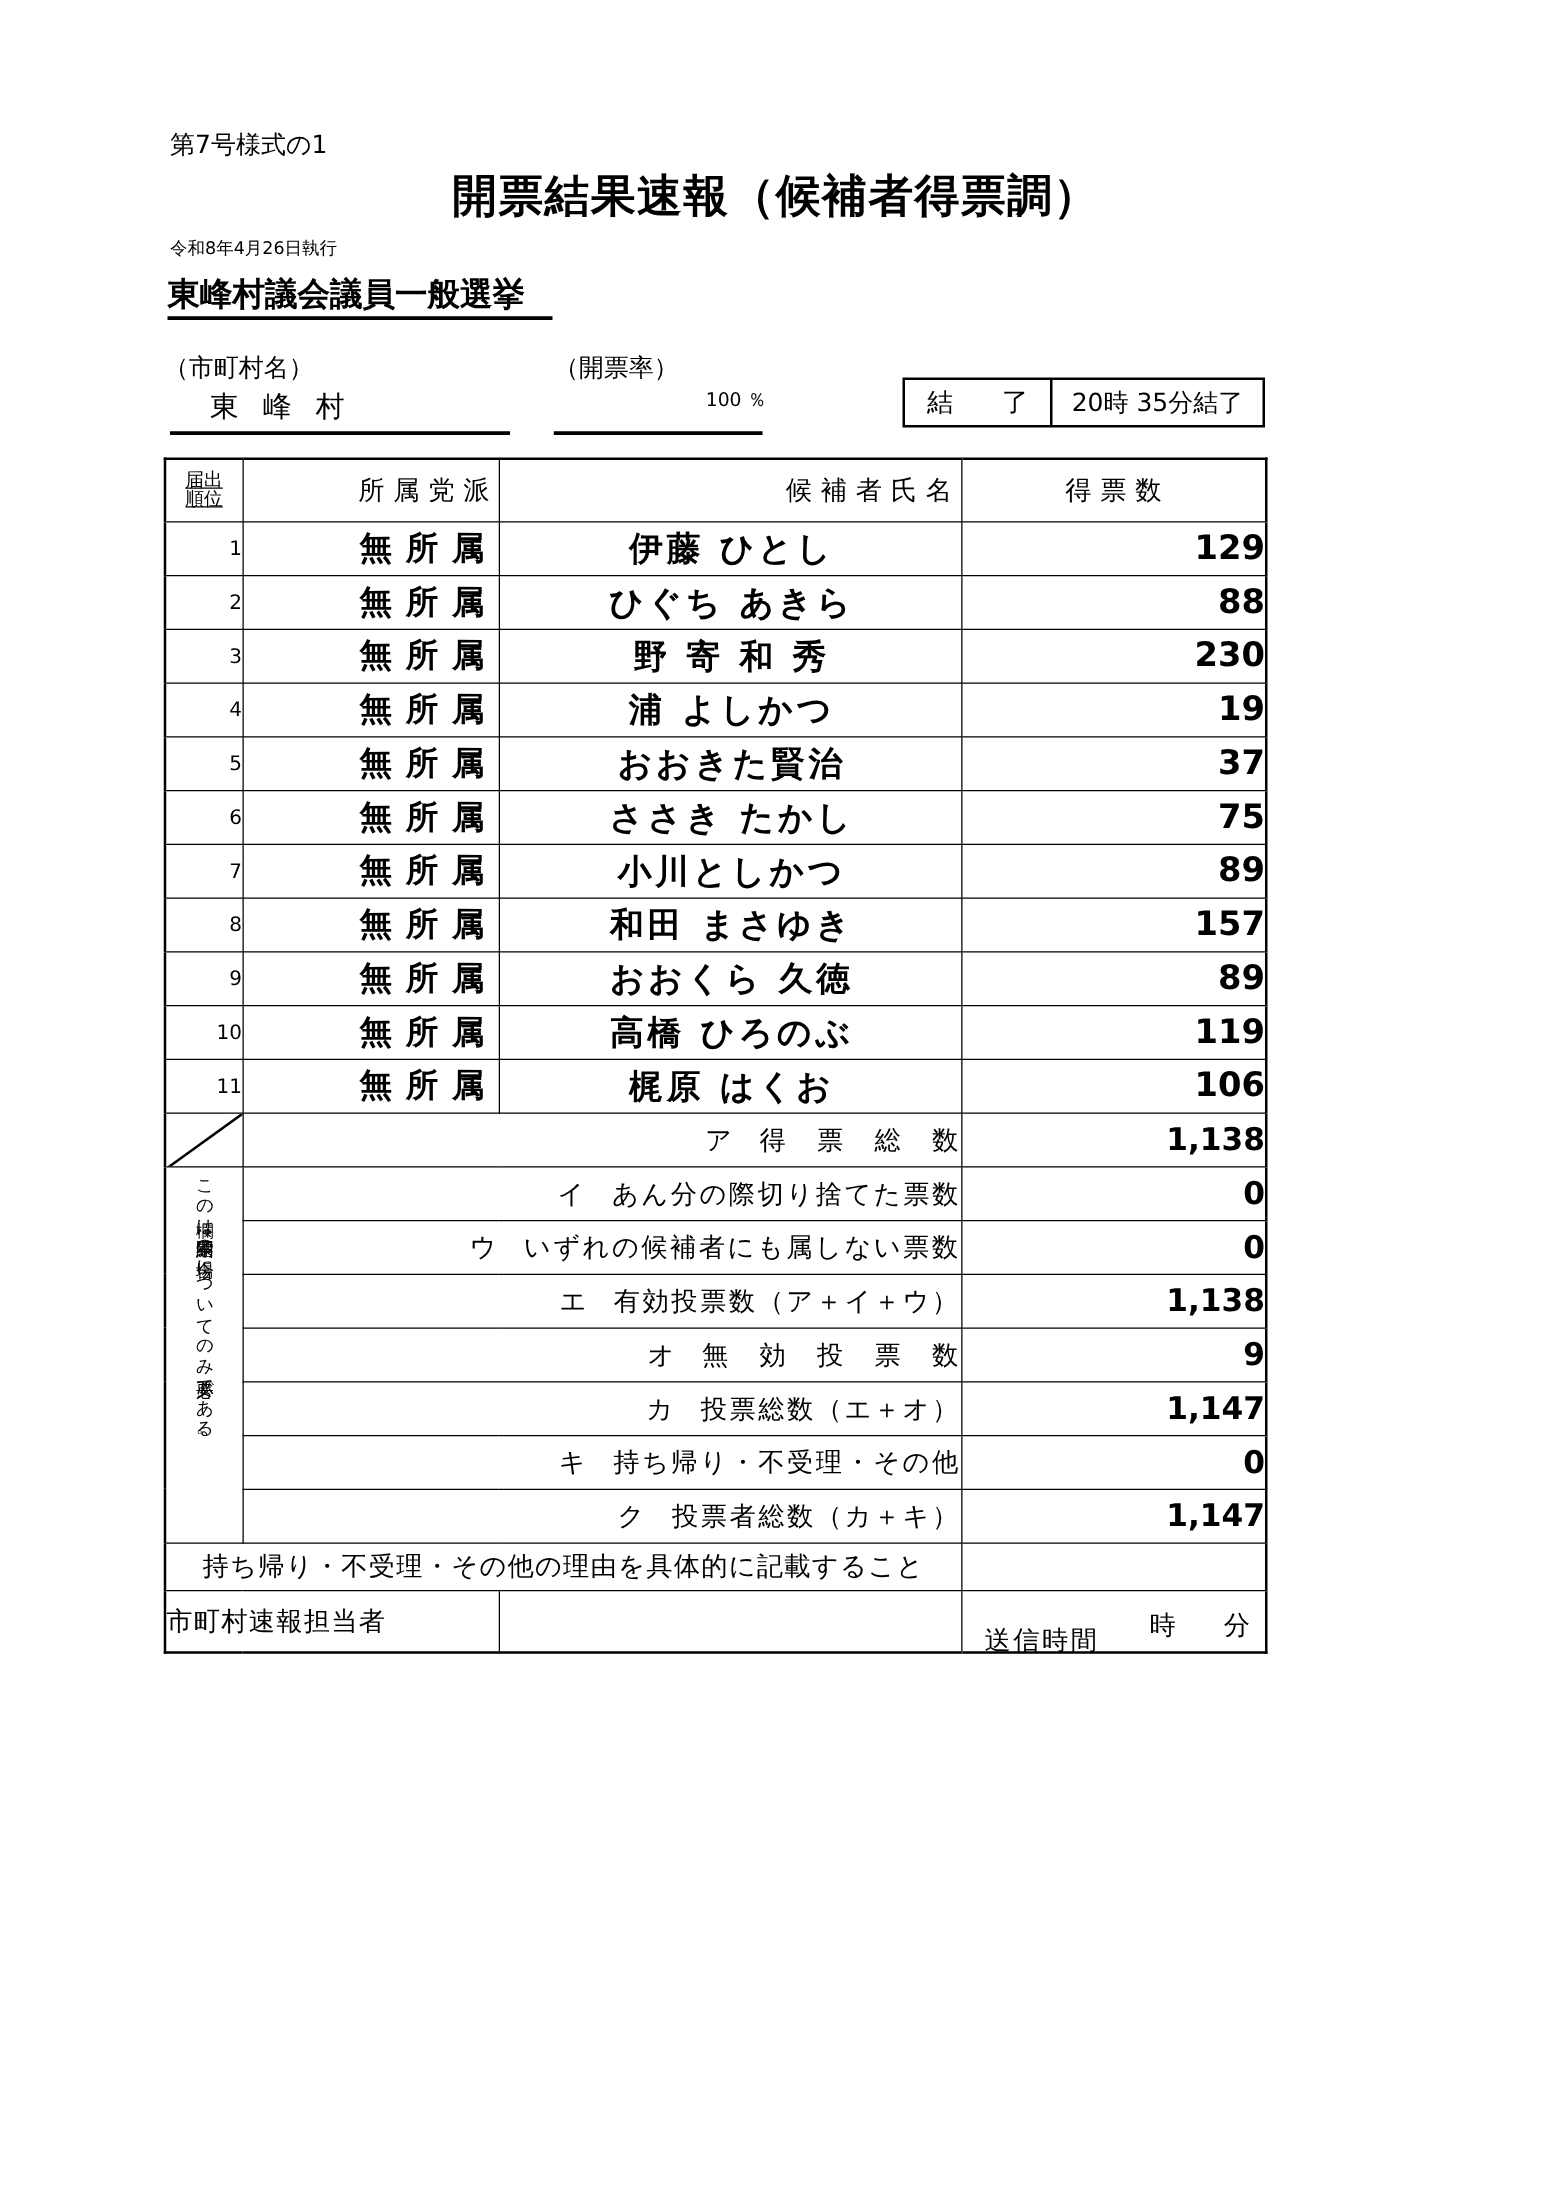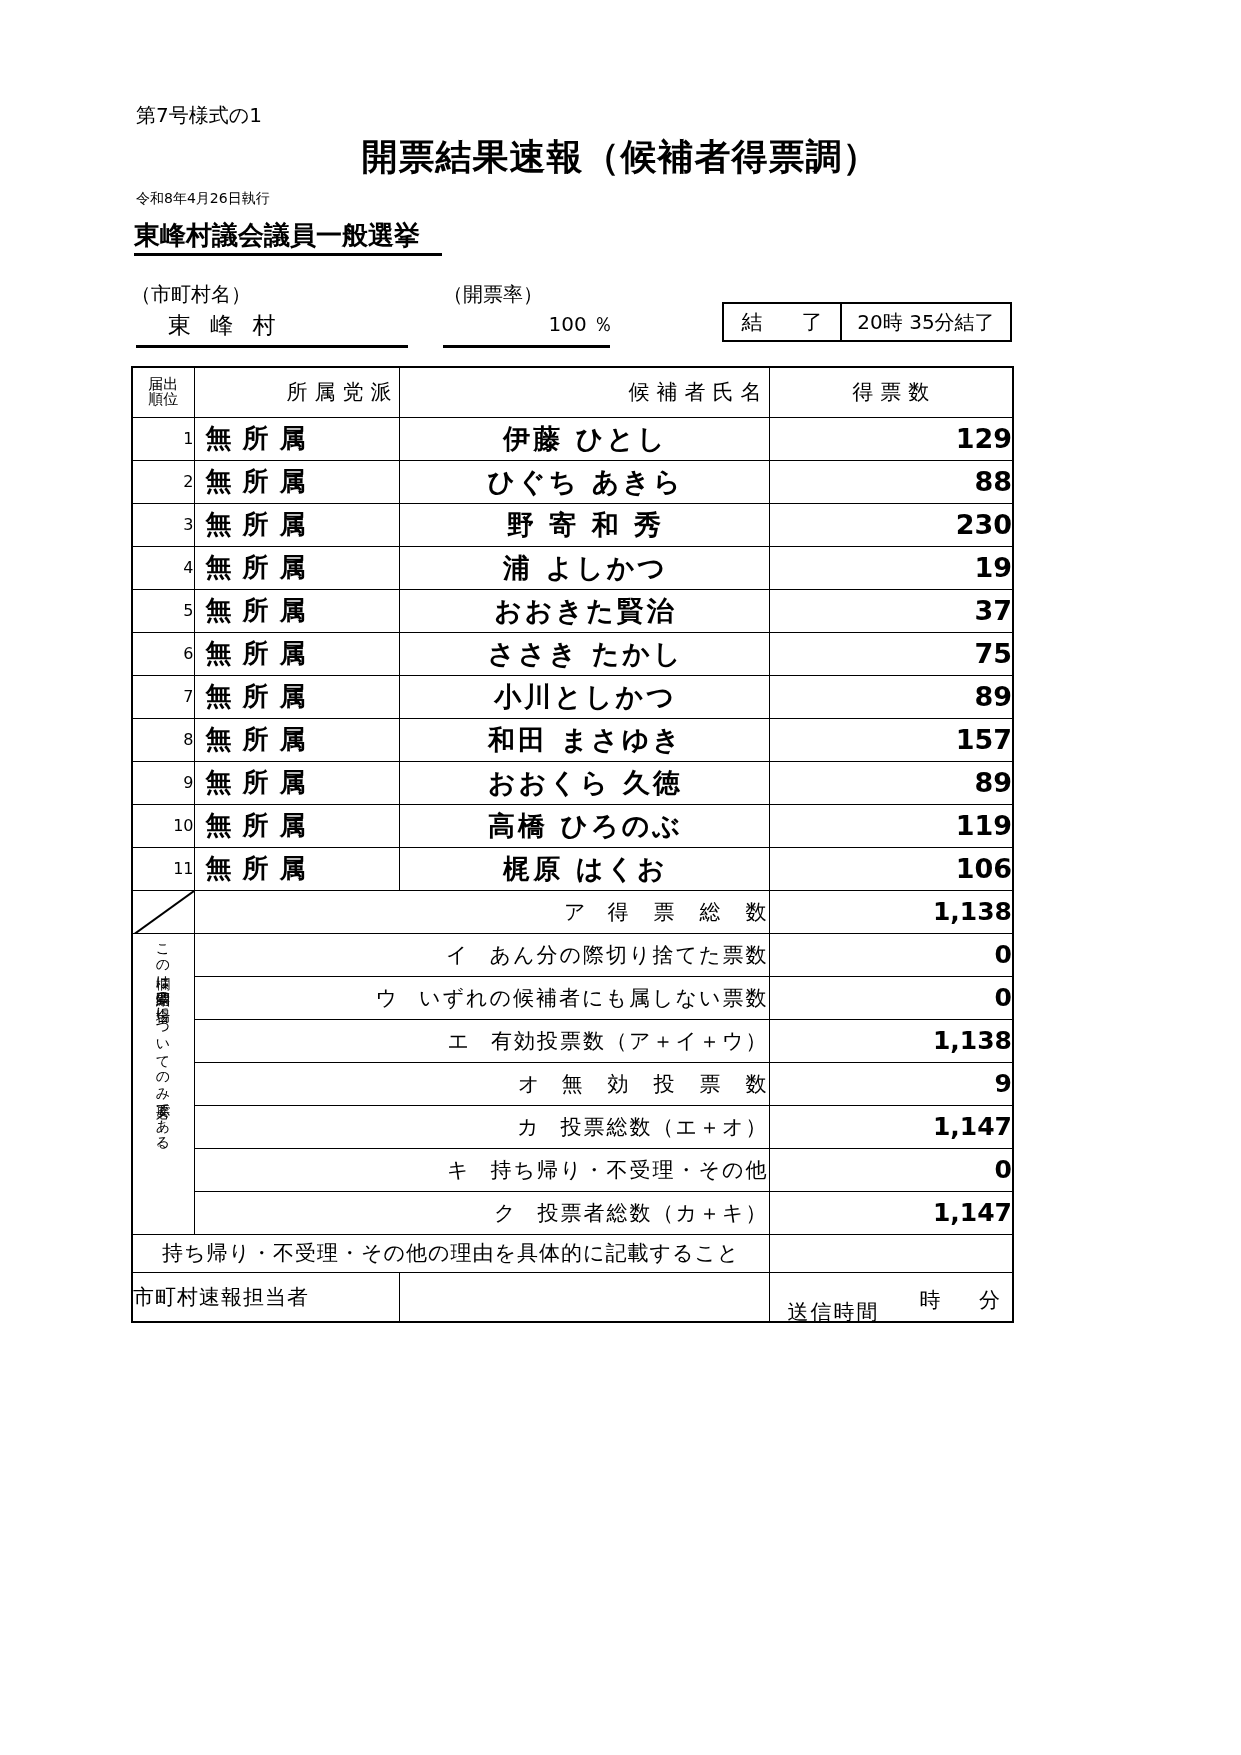--- a/index.html
+++ b/index.html
@@ -99,21 +99,21 @@
     width: 272px;
     height: 3px;
     background: #000;
   }
   .val-rate {
     position: absolute;
     left: 443px;
     top: 311px;
     width: 170px;
     text-align: right;
-    font-size: 20px;
+    font-size: 15px;
     white-space: nowrap;
   }
   .line-rate {
     position: absolute;
     left: 443px;
     top: 345px;
     width: 167px;
     height: 3px;
     background: #000;
   }
@@ -170,20 +170,21 @@
   .c-name  { width: 370px; }
   .c-votes { width: 244px; }
 
   .th {
     height: 50px;
     text-align: center;
     font-size: 21px;
     letter-spacing: 7px;
     text-indent: 7px;
     border-left: 2.5px solid #000 !important;
+    text-decoration: underline;
   }
   .th-mid {
     height: 50px;
     text-align: right;
     font-size: 21px;
     letter-spacing: 7px;
     text-indent: 7px;
   }
   .th-last {
     height: 50px;
@@ -201,21 +202,21 @@
   }
 
   .row td { height: 43px; }
   .cell-rank {
     text-align: right;
     padding-right: 6px;
     font-size: 16px;
     border-left: 2.5px solid #000 !important;
   }
   .cell-party {
-    text-align: left;
+    text-align: right;
     font-size: 26px;
     font-weight: bold;
     letter-spacing: 11px;
     text-indent: 11px;
   }
   .cell-name {
     text-align: center;
     font-size: 27px;
     font-weight: bold;
     letter-spacing: 3px;

